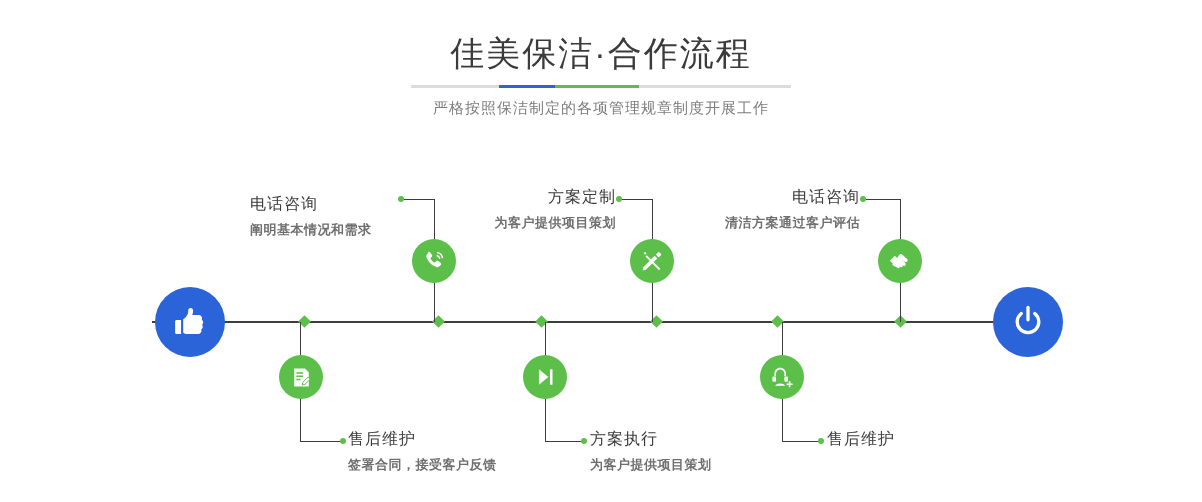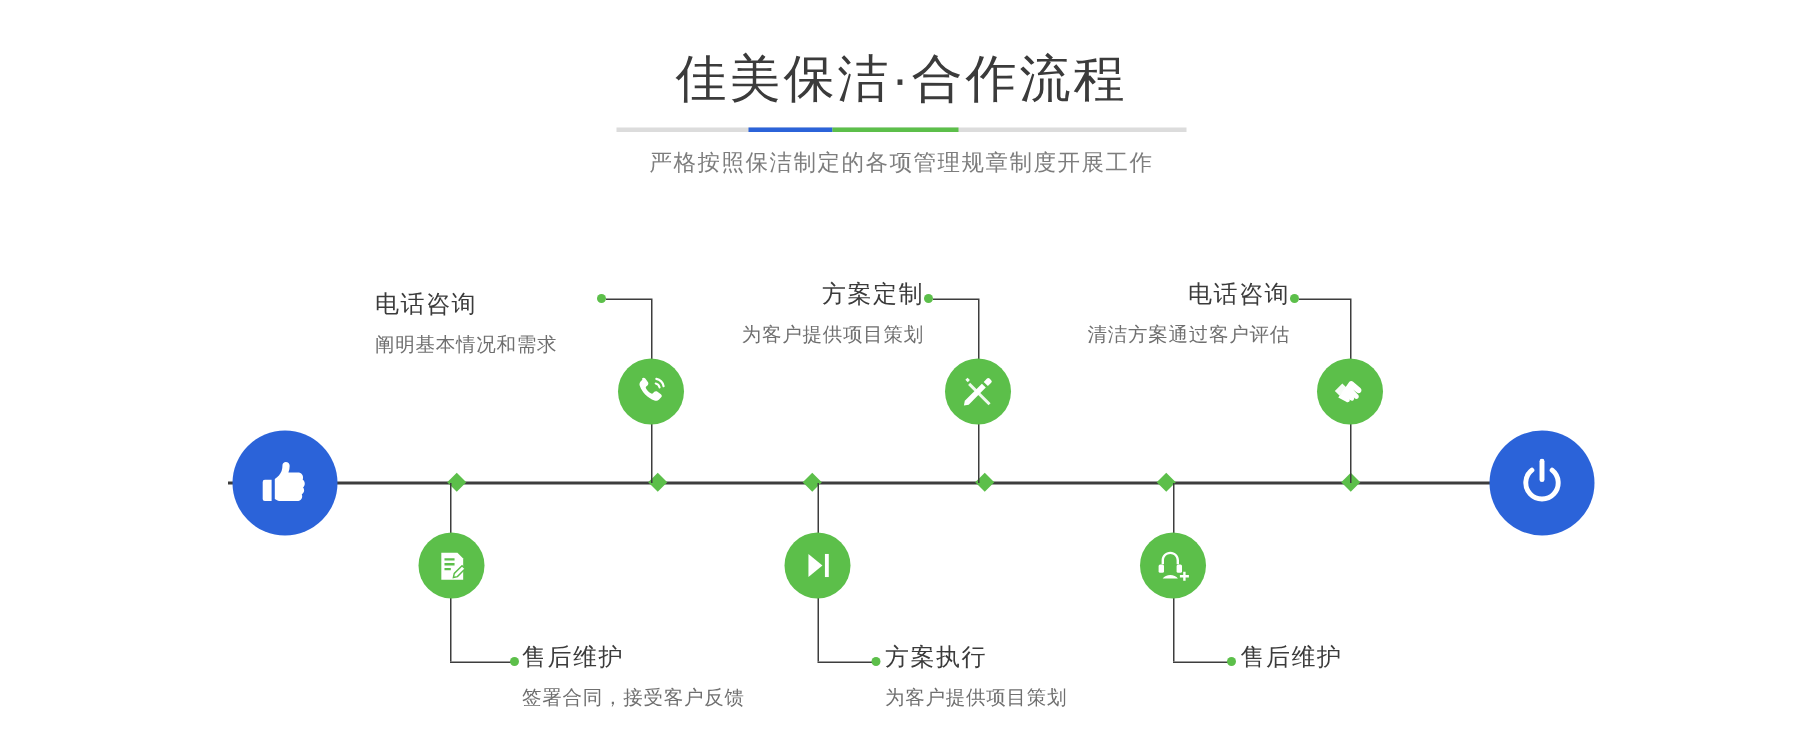--- a/index.html
+++ b/index.html
@@ -149,20 +149,21 @@
     color: #3b3b3b;
     letter-spacing: 1px;
     line-height: 20px;
   }
   .label-desc {
     font-size: 13px;
     color: #6f6f6f;
     letter-spacing: 0.5px;
     line-height: 20px;
     margin-top: 6px;
+    font-weight: bold;
   }
   .lbl-right { text-align: left; }
 </style>
 </head>
 <body>
 
 <div id="page">
 
   <div class="header">
     <div class="title">佳美保洁·合作流程</div>

